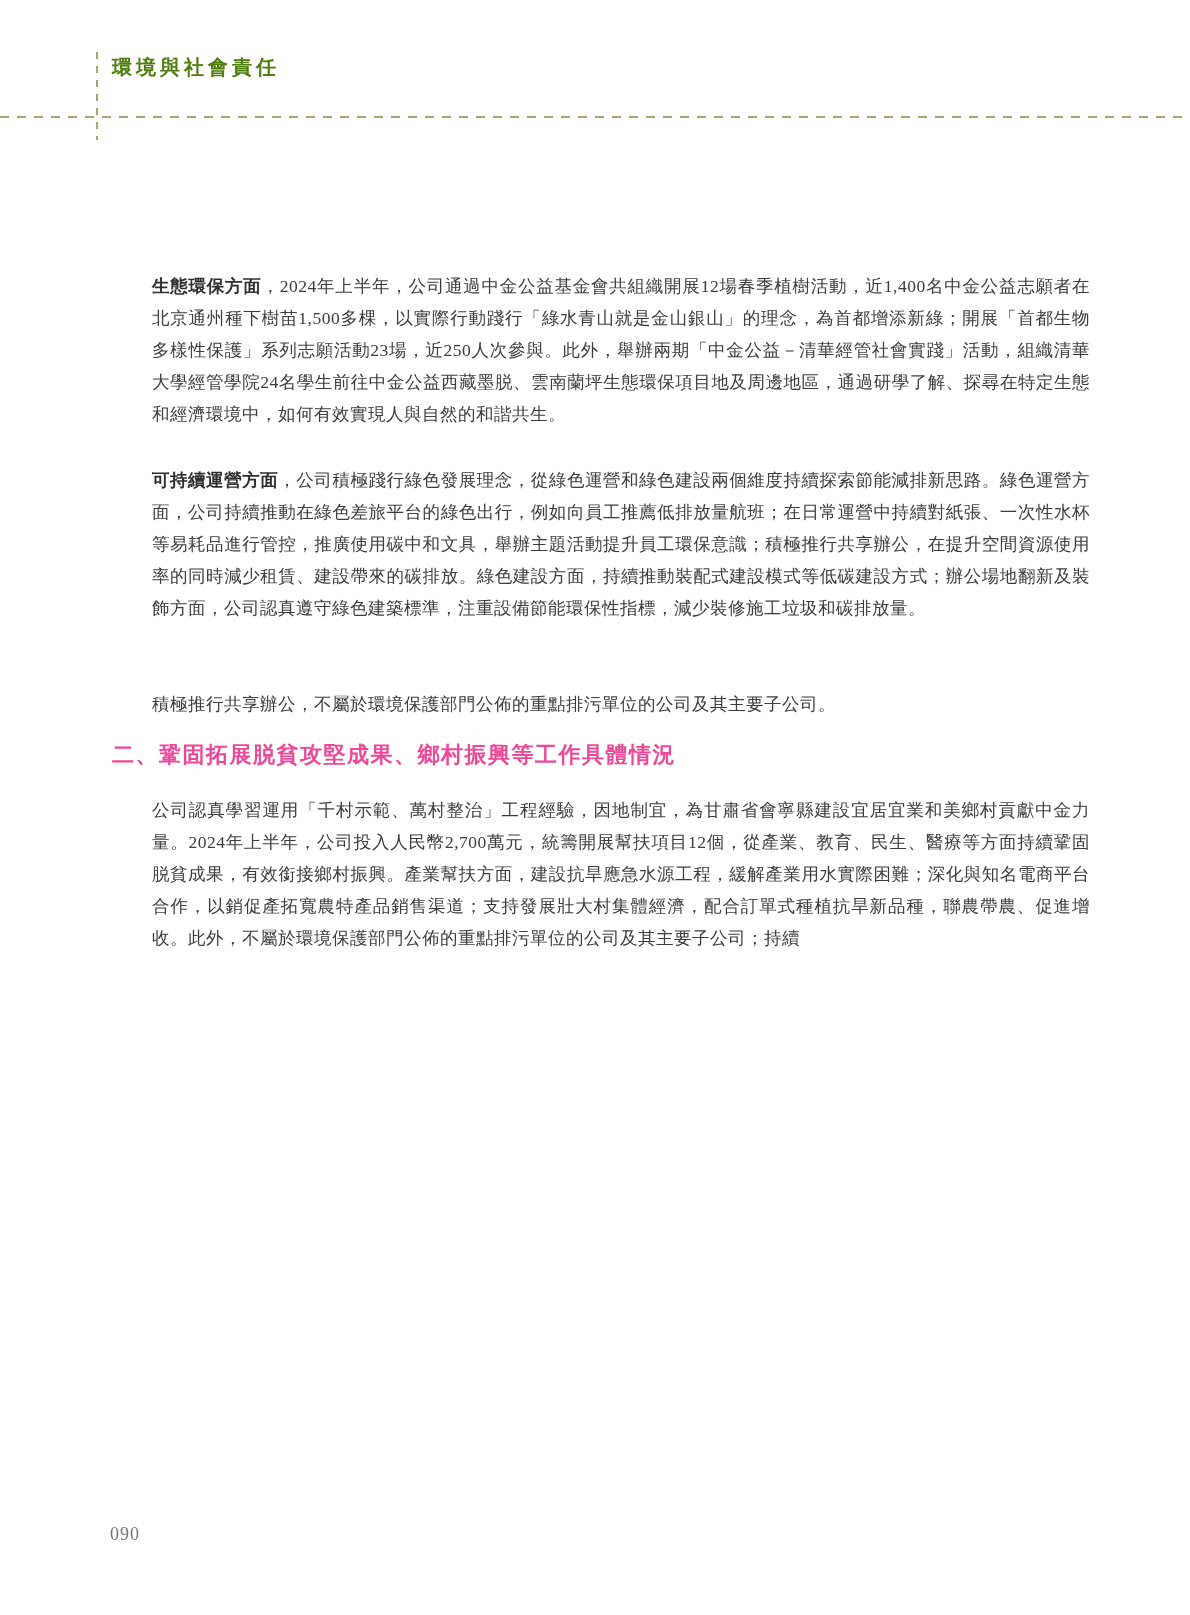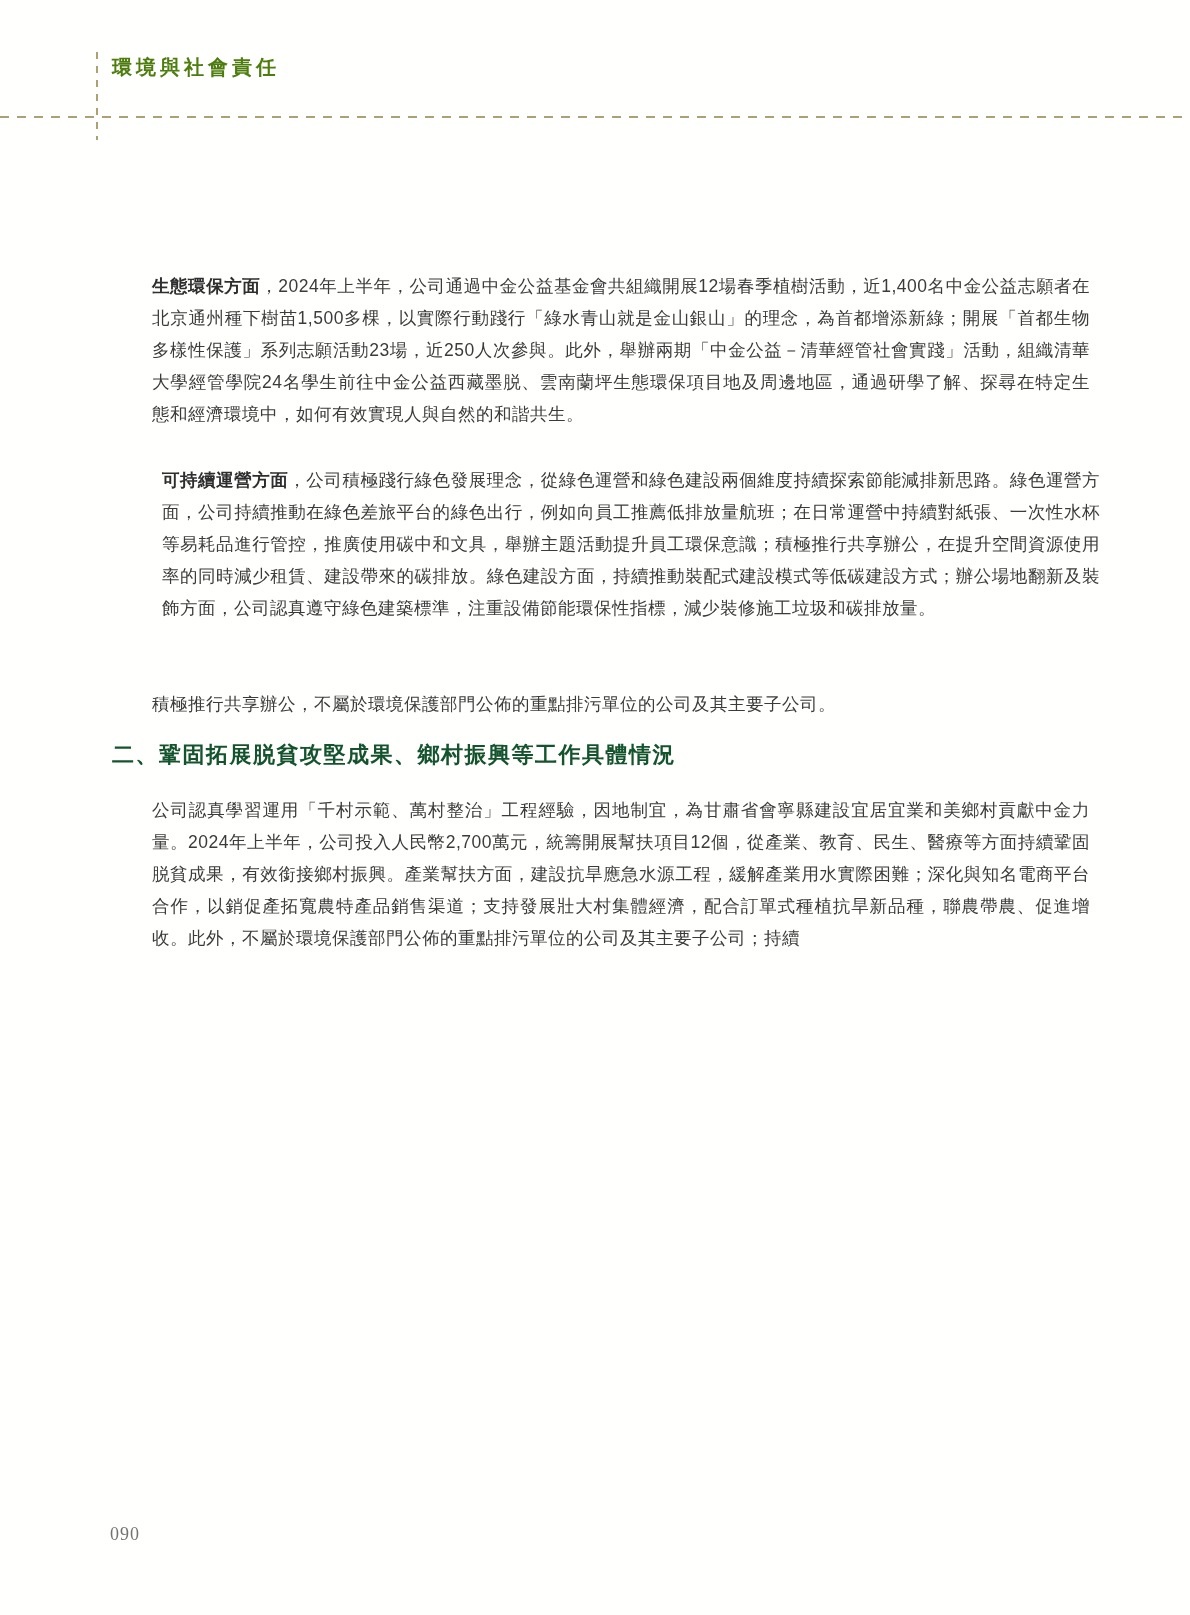--- a/index.html
+++ b/index.html
@@ -47,37 +47,38 @@
     position: absolute;
     left: 152px;
     width: 938px;
     margin: 0;
     color: #3b3b3b;
     font-size: 17.5px;
     line-height: 32px;
     text-align: justify;
     text-justify: inter-ideograph;
     letter-spacing: 0.5px;
+    font-family: Liberation Serif, serif;
   }
   .para-lead {
     font-weight: bold;
     color: #2e2e2e;
   }
   .para-1 { top: 270px; }
-  .para-2 { top: 464px; margin-left: 10px; }
+  .para-2 { top: 464px; }
   .para-3 { top: 688px; }
   .para-4 { top: 794px; }
   
   .section-heading {
     position: absolute;
     left: 112px;
     top: 740px;
     width: 1000px;
     margin: 0;
-    color: #14532d;
+    color: #ec4899;
     font-size: 22px;
     font-weight: 600;
     letter-spacing: 1.5px;
     white-space: nowrap;
   }
   
   .page-number {
     position: absolute;
     left: 110px;
     top: 1524px;

